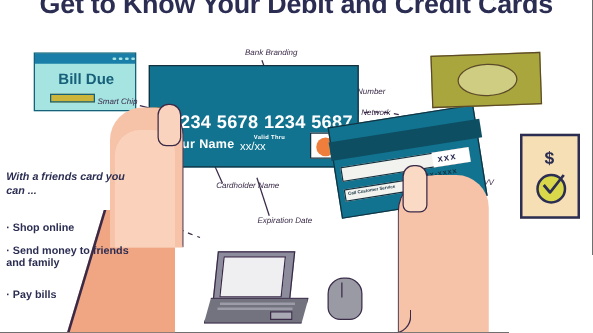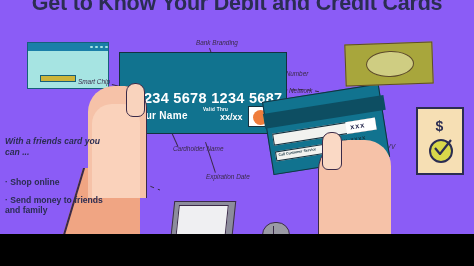--- a/index.html
+++ b/index.html
@@ -1,18 +1,18 @@
 <!DOCTYPE html>
 <html><head>
 <meta charset="utf-8">
 <style>
   html,body{margin:0;padding:0;background:#000;}
   #stage{
-    position:relative;width:474px;height:234px;overflow:hidden;
-    background:#8b5cf6;
+    position:relative;width:474px;height:266px;overflow:hidden;
+    background:#ffffff;
     font-family:"Liberation Sans",sans-serif;
   }
   .abs{position:absolute;}
 
   
   #title{
     left:0;top:-9px;width:474px;text-align:center;
     font-size:21.5px;font-weight:bold;color:#2b2d52;
     letter-spacing:-0.2px;white-space:nowrap;
   }
@@ -45,21 +45,21 @@
     background:#11738f;border:1.4px solid #14313f;box-sizing:border-box;
   }
   #dc-label{left:0;top:12px;width:168px;text-align:center;
     font-size:13px;font-weight:bold;color:#ffffff;}
   #dc-number{left:10px;top:37px;width:158px;text-align:center;
     font-size:14.5px;font-weight:bold;color:#ffffff;letter-spacing:0.3px;}
   #dc-name{left:13px;top:57px;font-size:10px;font-weight:bold;color:#ffffff;
     letter-spacing:0.3px;}
   #dc-valid{left:83px;top:54px;font-size:4.6px;font-weight:bold;color:#ffffff;
     letter-spacing:0.3px;}
-  #dc-exp{left:100px;top:59px;font-size:9px;font-weight:bold;color:#ffffff;}
+  #dc-exp{left:72px;top:59px;font-size:9px;font-weight:normal;color:#ffffff;}
   #dc-logo{left:128px;top:53px;width:38px;height:21px;background:#ffffff;
     border:1px solid #14313f;box-sizing:border-box;}
   .mc{top:3px;width:15px;height:15px;border-radius:50%;}
   #mc-a{left:4px;background:#ef7d3c;}
   #mc-b{left:14px;background:#f3a63c;opacity:.93;}
   #chip{left:122px;top:86px;width:11px;height:10px;background:#e8c23c;
     border:1px solid #14313f;box-sizing:border-box;}
   .chipline{left:0;width:11px;height:1px;background:#14313f;}
 
   
@@ -160,20 +160,21 @@
   <div class="abs" id="arm"></div>
   <div class="abs" id="arm-edge"></div>
 
   <div class="abs" id="bill-win">
     <div class="abs" id="bill-bar">
       <div class="abs dot" style="left:62px"></div>
       <div class="abs dot" style="left:67px"></div>
       <div class="abs dot" style="left:72px"></div>
       <div class="abs dot" style="left:77px"></div>
     </div>
+    <div class="abs" id="bill-title">Bill Due</div>
     <div class="abs" id="bill-btn"></div>
   </div>
 
   <div class="abs callout" style="left:78px;top:78px">Smart Chip</div>
   <div class="abs leader" style="left:112px;top:84px;width:14px;transform:rotate(14deg)"></div>
 
   <div class="abs callout" style="left:196px;top:39px">Bank Branding</div>
   <div class="abs leader" style="left:210px;top:48px;width:16px;transform:rotate(70deg)"></div>
 
   <div class="abs callout" style="left:270px;top:70px">Card Number</div>
@@ -254,14 +255,18 @@
   <div class="abs" id="list-head">With a friends card you can ...</div>
 
   <div class="abs li" style="top:195px">
     <span>·</span>
     <span>Send money to friends and family</span>
   </div>
   <div class="abs li" style="top:177px">
     <span>·</span>
     <span>Shop online</span>
   </div>
+  <div class="abs li" style="top:230px">
+    <span>·</span>
+    <span>Pay bills</span>
+  </div>
 
 </div>
 
 </body></html>

